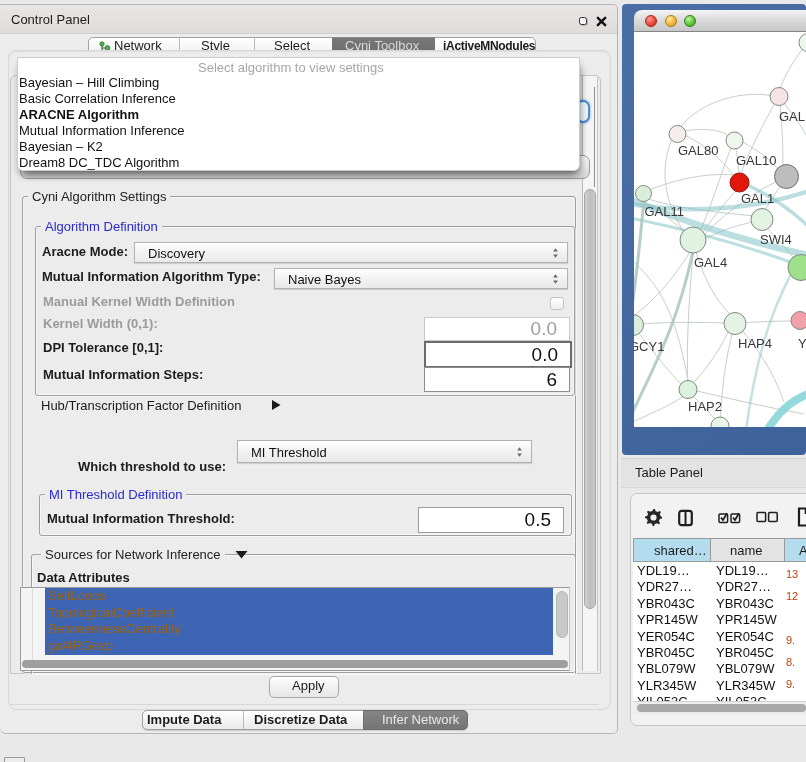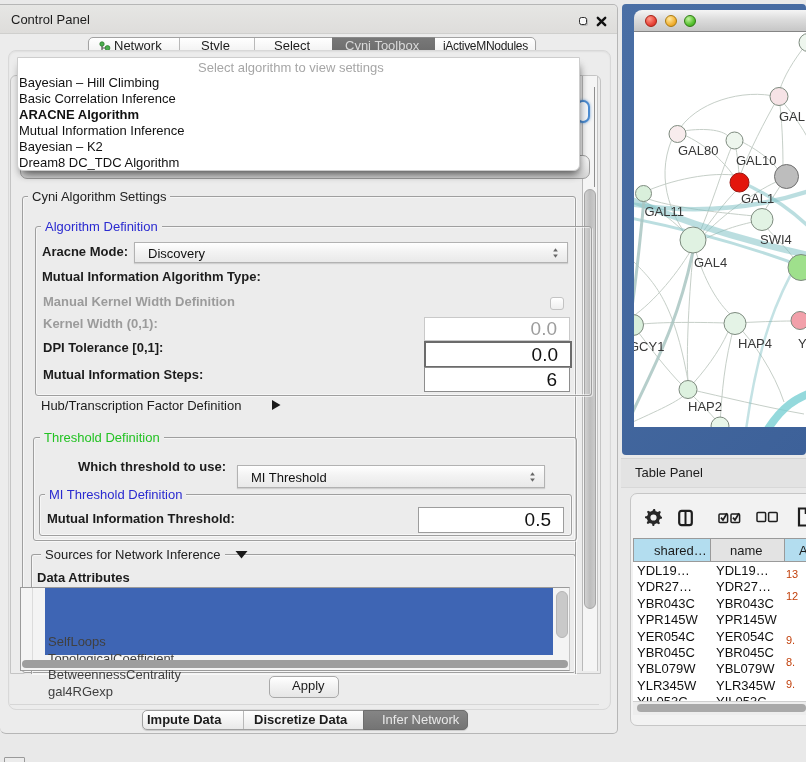--- a/index.html
+++ b/index.html
@@ -31,77 +31,81 @@
     </svg>
 
   <div class="abs" style="left:88px;top:32px;width:448px;height:21px;background:linear-gradient(#ffffff,#f4f4f4 60%,#ececec);border:1px solid #a2a2a2;border-radius:5px;box-sizing:border-box;box-shadow:0 1px 1px rgba(0,0,0,0.15);"></div>
   <div class="abs" style="left:332px;top:32px;width:103px;height:21px;background:linear-gradient(#787878,#696969);box-sizing:border-box;border-top:1px solid #8a8a8a;border-bottom:1px solid #5e5e5e;"></div>
   <div class="abs" style="left:179px;top:33px;width:1px;height:19px;background:#b9b9b9;"></div>
   <div class="abs" style="left:254px;top:33px;width:1px;height:19px;background:#b9b9b9;"></div>
   <div class="abs lbl" style="left:114px;top:33px;">Network</div>
   <div class="abs lbl" style="left:201px;top:33px;">Style</div>
   <div class="abs lbl" style="left:274px;top:33px;">Select</div>
   <div class="abs" style="left:345px;top:33px;font-size:13px;color:#d9d9d9;white-space:nowrap;">Cyni Toolbox</div>
-  <div class="abs" style="left:443px;top:34px;font-size:12px;letter-spacing:-0.3px;color:#1c1c1c;white-space:nowrap;">jActiveMNodules</div>
+  <div class="abs" style="left:443px;top:34px;font-size:12px;letter-spacing:-0.3px;color:#1c1c1c;white-space:nowrap;font-weight:bold;">jActiveMNodules</div>
 
   <svg class="abs" style="left:98px;top:36px;" width="14" height="16" viewBox="0 0 14 16">
     <path d="M4 3.5 L4 12 M4 7 L9 7 M4 12 L9 12" stroke="#555" stroke-width="1.2" fill="none"></path>
     <circle cx="4" cy="3" r="2.2" fill="#4caf50" stroke="#2c7a2c" stroke-width="0.8"></circle>
     <circle cx="9.5" cy="7" r="2.4" fill="#4caf50" stroke="#2c7a2c" stroke-width="0.8"></circle>
     <circle cx="9.5" cy="12.5" r="2.4" fill="#4caf50" stroke="#2c7a2c" stroke-width="0.8"></circle>
   </svg>
 
   <div class="abs" style="left:8px;top:45px;width:601px;height:658px;background:#ececec;border:1px solid #d8d8d8;border-radius:8px;box-shadow:inset 0 1px 2px rgba(0,0,0,0.06);"></div>
 
   <div class="abs" style="left:10px;top:70px;width:589px;height:597px;background:#ececec;border:1px solid #c4c4c4;border-radius:6px 6px 0 0;"></div>
 
   <div class="abs" style="left:582px;top:71px;width:16px;height:595px;background:#f5f5f5;border-left:1px solid #b9b9b9;border-right:1px solid #c4c4c4;box-sizing:border-box;"></div>
   <div class="abs" style="left:584px;top:184px;width:12px;height:420px;background:linear-gradient(90deg,#d2d2d2,#bdbdbd 50%,#cacaca);border-radius:6px;border:1px solid #a5a5a5;box-sizing:border-box;"></div>
 
   <div class="group" style="left:22px;top:191px;width:552px;height:475px;border-radius:3px;">
     <div class="gtitle" style="left:5px;color:#222;">Cyni Algorithm Settings</div>
   </div>
 
-  <div class="group" style="left:35px;top:221px;width:538px;height:168px;padding-left:17px;">
+  <div class="group" style="left:35px;top:221px;width:538px;height:168px;">
     <div class="gtitle" style="left:5px;color:#2a2ad0;">Algorithm Definition</div>
   </div>
   <div class="abs lbl b" style="left:42px;top:239px;">Aracne Mode:</div>
   <div class="combo" style="left:134px;top:237px;width:432px;height:19px;">
     <span class="ct">Discovery</span>
     <svg class="spin" width="9" height="14" viewBox="0 0 9 14">
         <path d="M4.5 1 L7.5 5 L1.5 5 Z" fill="#666"></path>
         <path d="M4.5 13 L7.5 9 L1.5 9 Z" fill="#666"></path>
       </svg>
   </div>
   <div class="abs lbl b" style="left:42px;top:264px;">Mutual Information Algorithm Type:</div>
+  <div class="combo" style="left:274px;top:263px;width:292px;height:19px;">
+    <span class="ct">Naive Bayes</span>
+    <svg class="spin" width="9" height="14" viewBox="0 0 9 14">
+        <path d="M4.5 1 L7.5 5 L1.5 5 Z" fill="#666"></path>
+        <path d="M4.5 13 L7.5 9 L1.5 9 Z" fill="#666"></path>
+      </svg>
+  </div>
   <div class="abs glbl" style="left:43px;top:288.5px;">Manual Kernel Width Definition</div>
   <div class="abs" style="left:550px;top:292px;width:12px;height:11px;border:1px solid #c3c3c3;border-radius:3px;background:linear-gradient(#ffffff,#efefef);"></div>
   <div class="abs glbl" style="left:43px;top:311px;">Kernel Width (0,1):</div>
   <div class="field" style="left:424px;top:312px;width:144px;height:22px;border-color:#c9c9c9;">
       <span class="ft" style="color:#9d9d9d;">0.0</span>
     </div>
   <div class="abs lbl b" style="left:43px;top:335px;">DPI Tolerance [0,1]:</div>
   <div class="field" style="left:424px;top:336px;width:144px;height:23px;border:2px solid #6b6b6b;">
       <span class="ft">0.0</span>
     </div>
   <div class="abs lbl b" style="left:43px;top:362px;">Mutual Information Steps:</div>
   <div class="field" style="left:424px;top:362px;width:144px;height:23px;border-color:#8d8d8d;">
       <span class="ft">6</span>
     </div>
 
   <div class="abs lbl" style="left:41px;top:393px;">Hub/Transcription Factor Definition</div>
   <svg class="abs" style="left:269px;top:392.5px;" width="13" height="14" viewBox="0 0 13 14">
       <path d="M3 2 L11.5 7 L3 12 Z" fill="#1a1a1a"></path>
     </svg>
 
-  <div class="group" style="left:33px;top:432px;width:542px;height:102px;">
-    <div class="gtitle" style="left:6px;color:#23c223;">Threshold Definition</div>
-  </div>
   <div class="abs lbl b" style="left:78px;top:454px;">Which threshold to use:</div>
-  <div class="combo" style="left:237px;top:460px;width:293px;height:21px;padding-left:13px;">
+  <div class="combo" style="left:237px;top:435px;width:293px;height:21px;">
     <span class="ct">MI Threshold</span>
     <svg class="spin" width="9" height="14" viewBox="0 0 9 14">
         <path d="M4.5 1 L7.5 5 L1.5 5 Z" fill="#666"></path>
         <path d="M4.5 13 L7.5 9 L1.5 9 Z" fill="#666"></path>
       </svg>
   </div>
 
   <div class="group" style="left:39px;top:489px;width:531px;height:40px;">
     <div class="gtitle" style="left:5px;color:#2a2ad0;">MI Threshold Definition</div>
   </div>
@@ -114,21 +118,21 @@
     <div class="gtitle" style="left:9px;color:#222;">Sources for Network Inference</div>
   </div>
   <svg class="abs" style="left:234px;top:543.5px;" width="15" height="11" viewBox="0 0 15 11">
       <path d="M1.5 2 L13.5 2 L7.5 9.5 Z" fill="#1a1a1a"></path>
     </svg>
   <div class="abs lbl b" style="left:37px;top:565px;">Data Attributes</div>
 
   <div class="abs" style="left:20px;top:582px;width:550px;height:84px;background:#f4f4f4;border:1px solid #9a9a9a;border-right:1px solid #c6c6c6;box-sizing:border-box;"></div>
   <div class="abs" style="left:32px;top:583px;width:1px;height:72px;background:#dcdcdc;"></div>
   <div class="abs" style="left:45px;top:582.5px;width:508px;height:67px;background:#3e65b4;"></div>
-  <div class="abs" style="left:48px;top:583px;font-size:13px;color:#404040;white-space:nowrap;line-height:16.6px;margin-top:46px;">SelfLoops<br>TopologicalCoefficient<br>BetweennessCentrality<br>gal4RGexp</div>
+  <div class="abs" style="left:48px;top:583px;font-size:13px;color:#a16207;white-space:nowrap;line-height:16.6px;">SelfLoops<br>TopologicalCoefficient<br>BetweennessCentrality<br>gal4RGexp</div>
   <div class="abs" style="left:556px;top:586px;width:12px;height:47px;background:#c9c9c9;border-radius:6px;border:1px solid #b5b5b5;box-sizing:border-box;"></div>
   <div class="abs" style="left:22px;top:654.5px;width:546px;height:8px;background:#9e9e9e;border-radius:4px;"></div>
 
   <div class="abs" style="left:10px;top:699px;width:589px;height:1px;background:#d6d6d6;"></div>
 
   <div class="abs" style="left:269px;top:671px;width:68px;height:20px;background:linear-gradient(#ffffff,#f0f0f0 55%,#e6e6e6);border:1px solid #a9a9a9;border-radius:5px;"></div>
   <div class="abs lbl" style="left:284px;top:672.5px;margin-left:8px;">Apply</div>
 
   <div class="abs" style="left:142px;top:705px;width:326px;height:20px;background:linear-gradient(#ffffff,#f2f2f2 60%,#e9e9e9);border:1px solid #9f9f9f;border-radius:5px;box-sizing:border-box;box-shadow:0 1px 1px rgba(0,0,0,0.15);"></div>
   <div class="abs" style="left:363px;top:705px;width:105px;height:20px;background:linear-gradient(#858585,#747474);border-radius:0 5px 5px 0;box-sizing:border-box;border:1px solid #6e6e6e;"></div>

